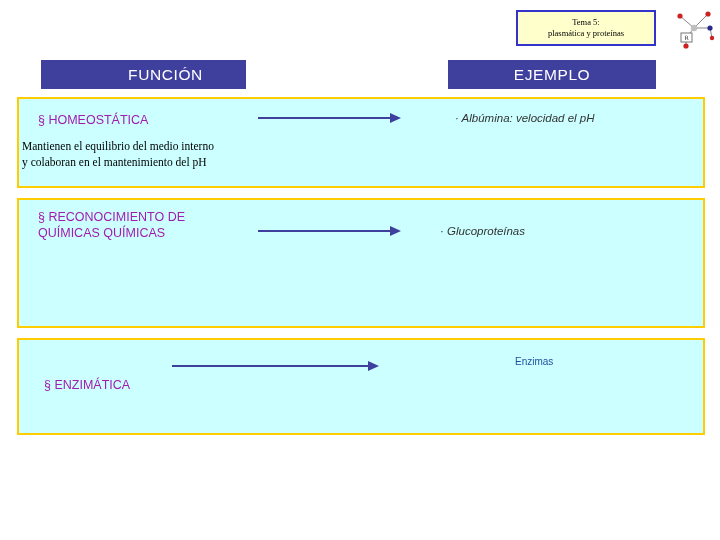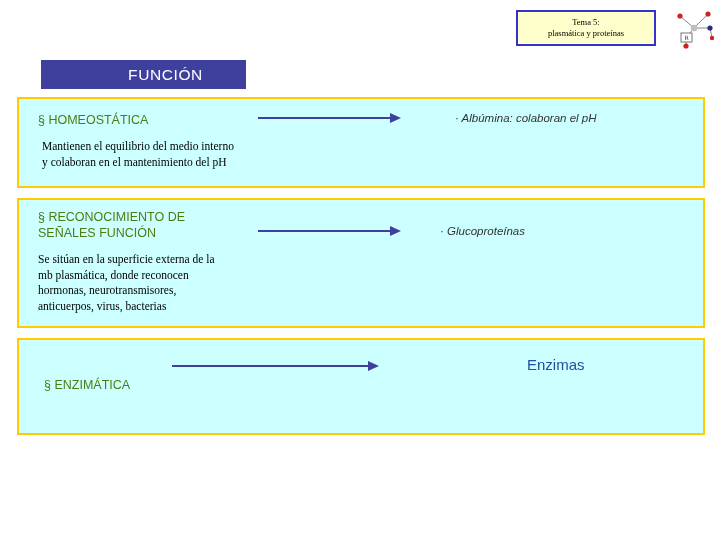--- a/index.html
+++ b/index.html
@@ -42,33 +42,33 @@
   
   .block{
     position:absolute;background:#ccffff;border:2px solid #ffcc00;
     box-sizing:border-box;
   }
   .b1{left:17px;top:97px;width:688px;height:91px;}
   .b2{left:17px;top:198px;width:688px;height:130px;}
   .b3{left:17px;top:338px;width:688px;height:97px;}
 
   .fn-title{
-    position:absolute;font-size:12.5px;color:#4d7c0f;line-height:1.3;
+    position:absolute;font-size:12.5px;color:#a21caf;line-height:1.3;
     white-space:pre-line;
   }
   .fn-body{
     position:absolute;font-family:"Liberation Serif", serif;
     font-size:11.5px;color:#000;line-height:1.35;white-space:pre-line;
   }
   .ex{
     position:absolute;font-size:11.5px;color:#333333;
     font-style:italic;
   }
   .ex-big{
-    position:absolute;font-size:15px;color:#1f4f9e;font-style:normal;margin-left:12px;
+    position:absolute;font-size:10px;color:#1f4f9e;font-style:normal;
   }
 
   
   .arrow{position:absolute;height:10px;}
   .arrow .line{
     position:absolute;left:0;top:4px;height:1.5px;background:#3f3f9e;
   }
   .arrow .head{
     position:absolute;top:0;width:0;height:0;
     border-top:5px solid transparent;
@@ -101,38 +101,37 @@
     <circle cx="38" cy="20" r="2.6" fill="#2a2a8c"></circle>
     <circle cx="40" cy="30" r="2.2" fill="#cc2222"></circle>
     <circle cx="14" cy="38" r="2.6" fill="#cc2222"></circle>
     <rect x="9" y="25" width="11" height="9" fill="#ffffff" stroke="#777" stroke-width="1"></rect>
     <text x="14.5" y="32" font-size="6" text-anchor="middle" fill="#333" font-family="DejaVu Sans, sans-serif">R</text>
   </svg>
 
   <div class="hdr hdr-funcion">
     <span>FUNCIÓN</span>
   </div>
+  <div class="hdr hdr-ejemplo">
+    <span>EJEMPLO</span>
+  </div>
 
   <div class="block b1"></div>
   <div class="fn-title" style="left:38px;top:112px;">§ HOMEOSTÁTICA</div>
-  <div class="fn-body" style="left:42px;top:139px;">Mantienen el equilibrio del medio interno
+  <div class="fn-body" style="left:22px;top:139px;">Mantienen el equilibrio del medio interno
 y colaboran en el mantenimiento del pH</div>
   <div class="arrow" style="left:258px;top:113px;width:143px;">
     <div class="line" style="width:132px;"></div>
     <div class="head" style="left:132px;"></div>
   </div>
-  <div class="ex" style="left:455px;top:112px;">· Albúmina: colaboran el pH</div>
+  <div class="ex" style="left:455px;top:112px;">· Albúmina: velocidad el pH</div>
 
   <div class="block b2"></div>
   <div class="fn-title" style="left:38px;top:209px;">§ RECONOCIMIENTO DE
-SEÑALES FUNCIÓN</div>
-  <div class="fn-body" style="left:38px;top:252px;">Se sitúan en la superficie externa de la
-mb plasmática, donde reconocen
-hormonas, neurotransmisores,
-anticuerpos, virus, bacterias</div>
+QUÍMICAS QUÍMICAS</div>
   <div class="arrow" style="left:258px;top:226px;width:143px;">
     <div class="line" style="width:132px;"></div>
     <div class="head" style="left:132px;"></div>
   </div>
   <div class="ex" style="left:440px;top:225px;">· Glucoproteínas</div>
 
   <div class="block b3"></div>
   <div class="fn-title" style="left:44px;top:377px;">§ ENZIMÁTICA</div>
   <div class="arrow" style="left:172px;top:361px;width:207px;">
     <div class="line" style="width:196px;"></div>

